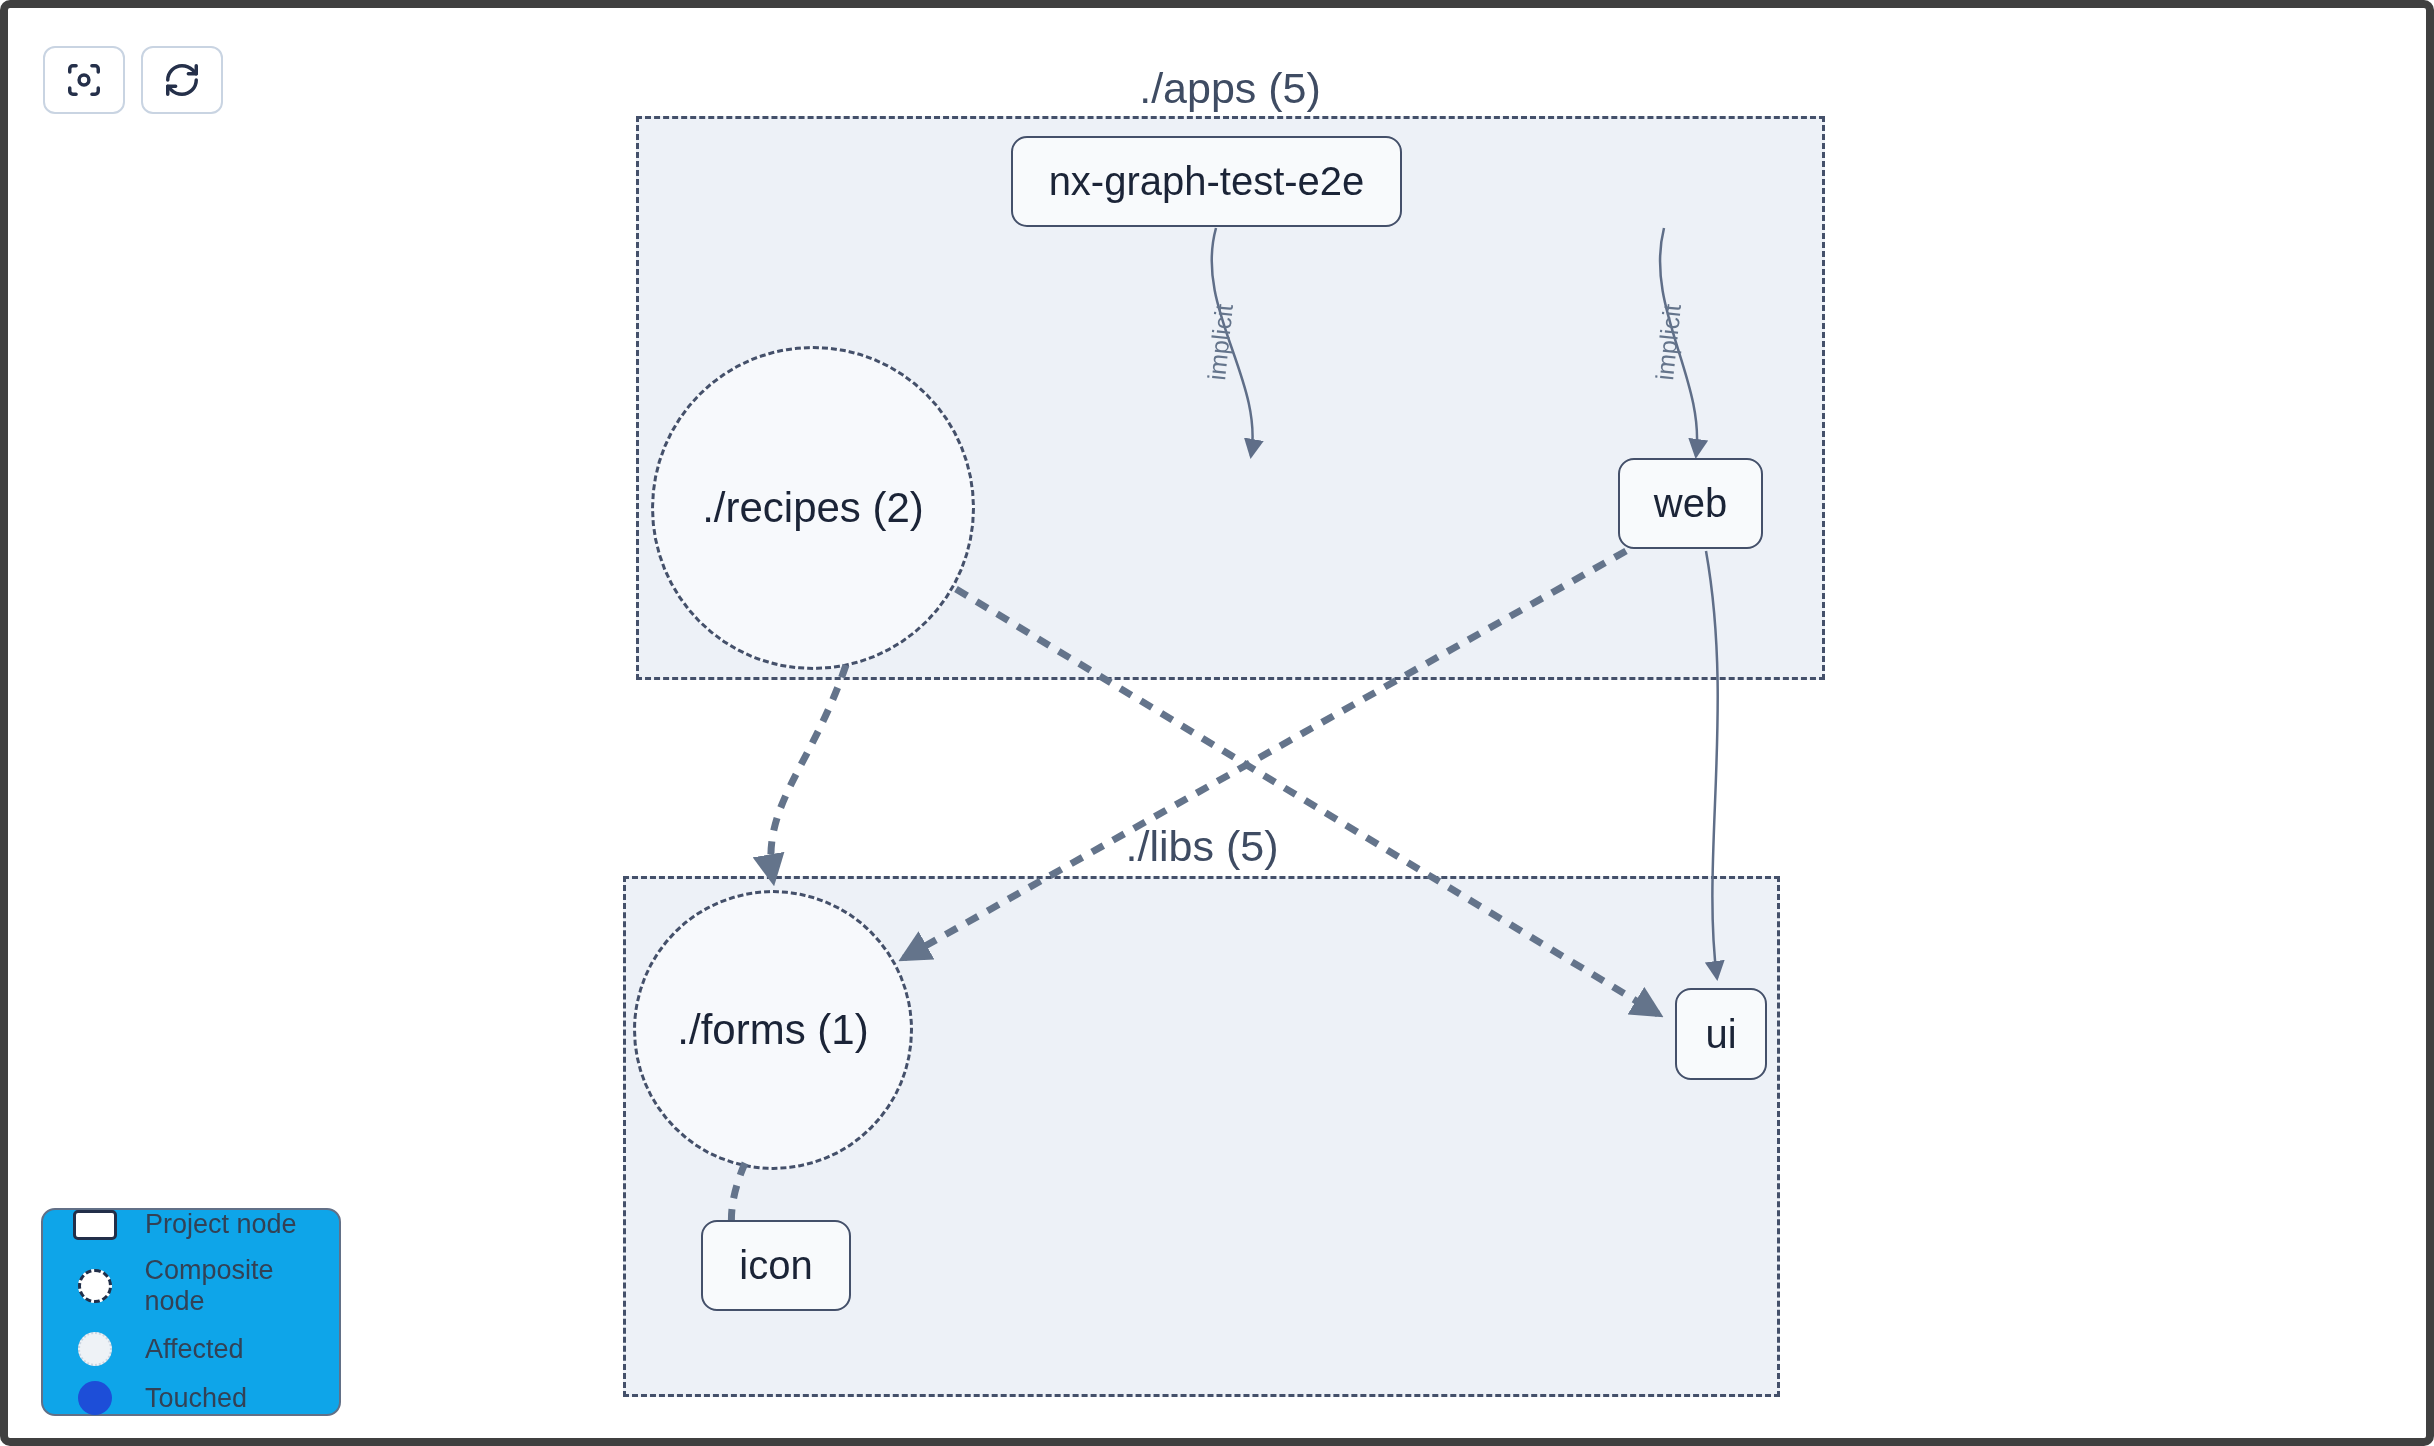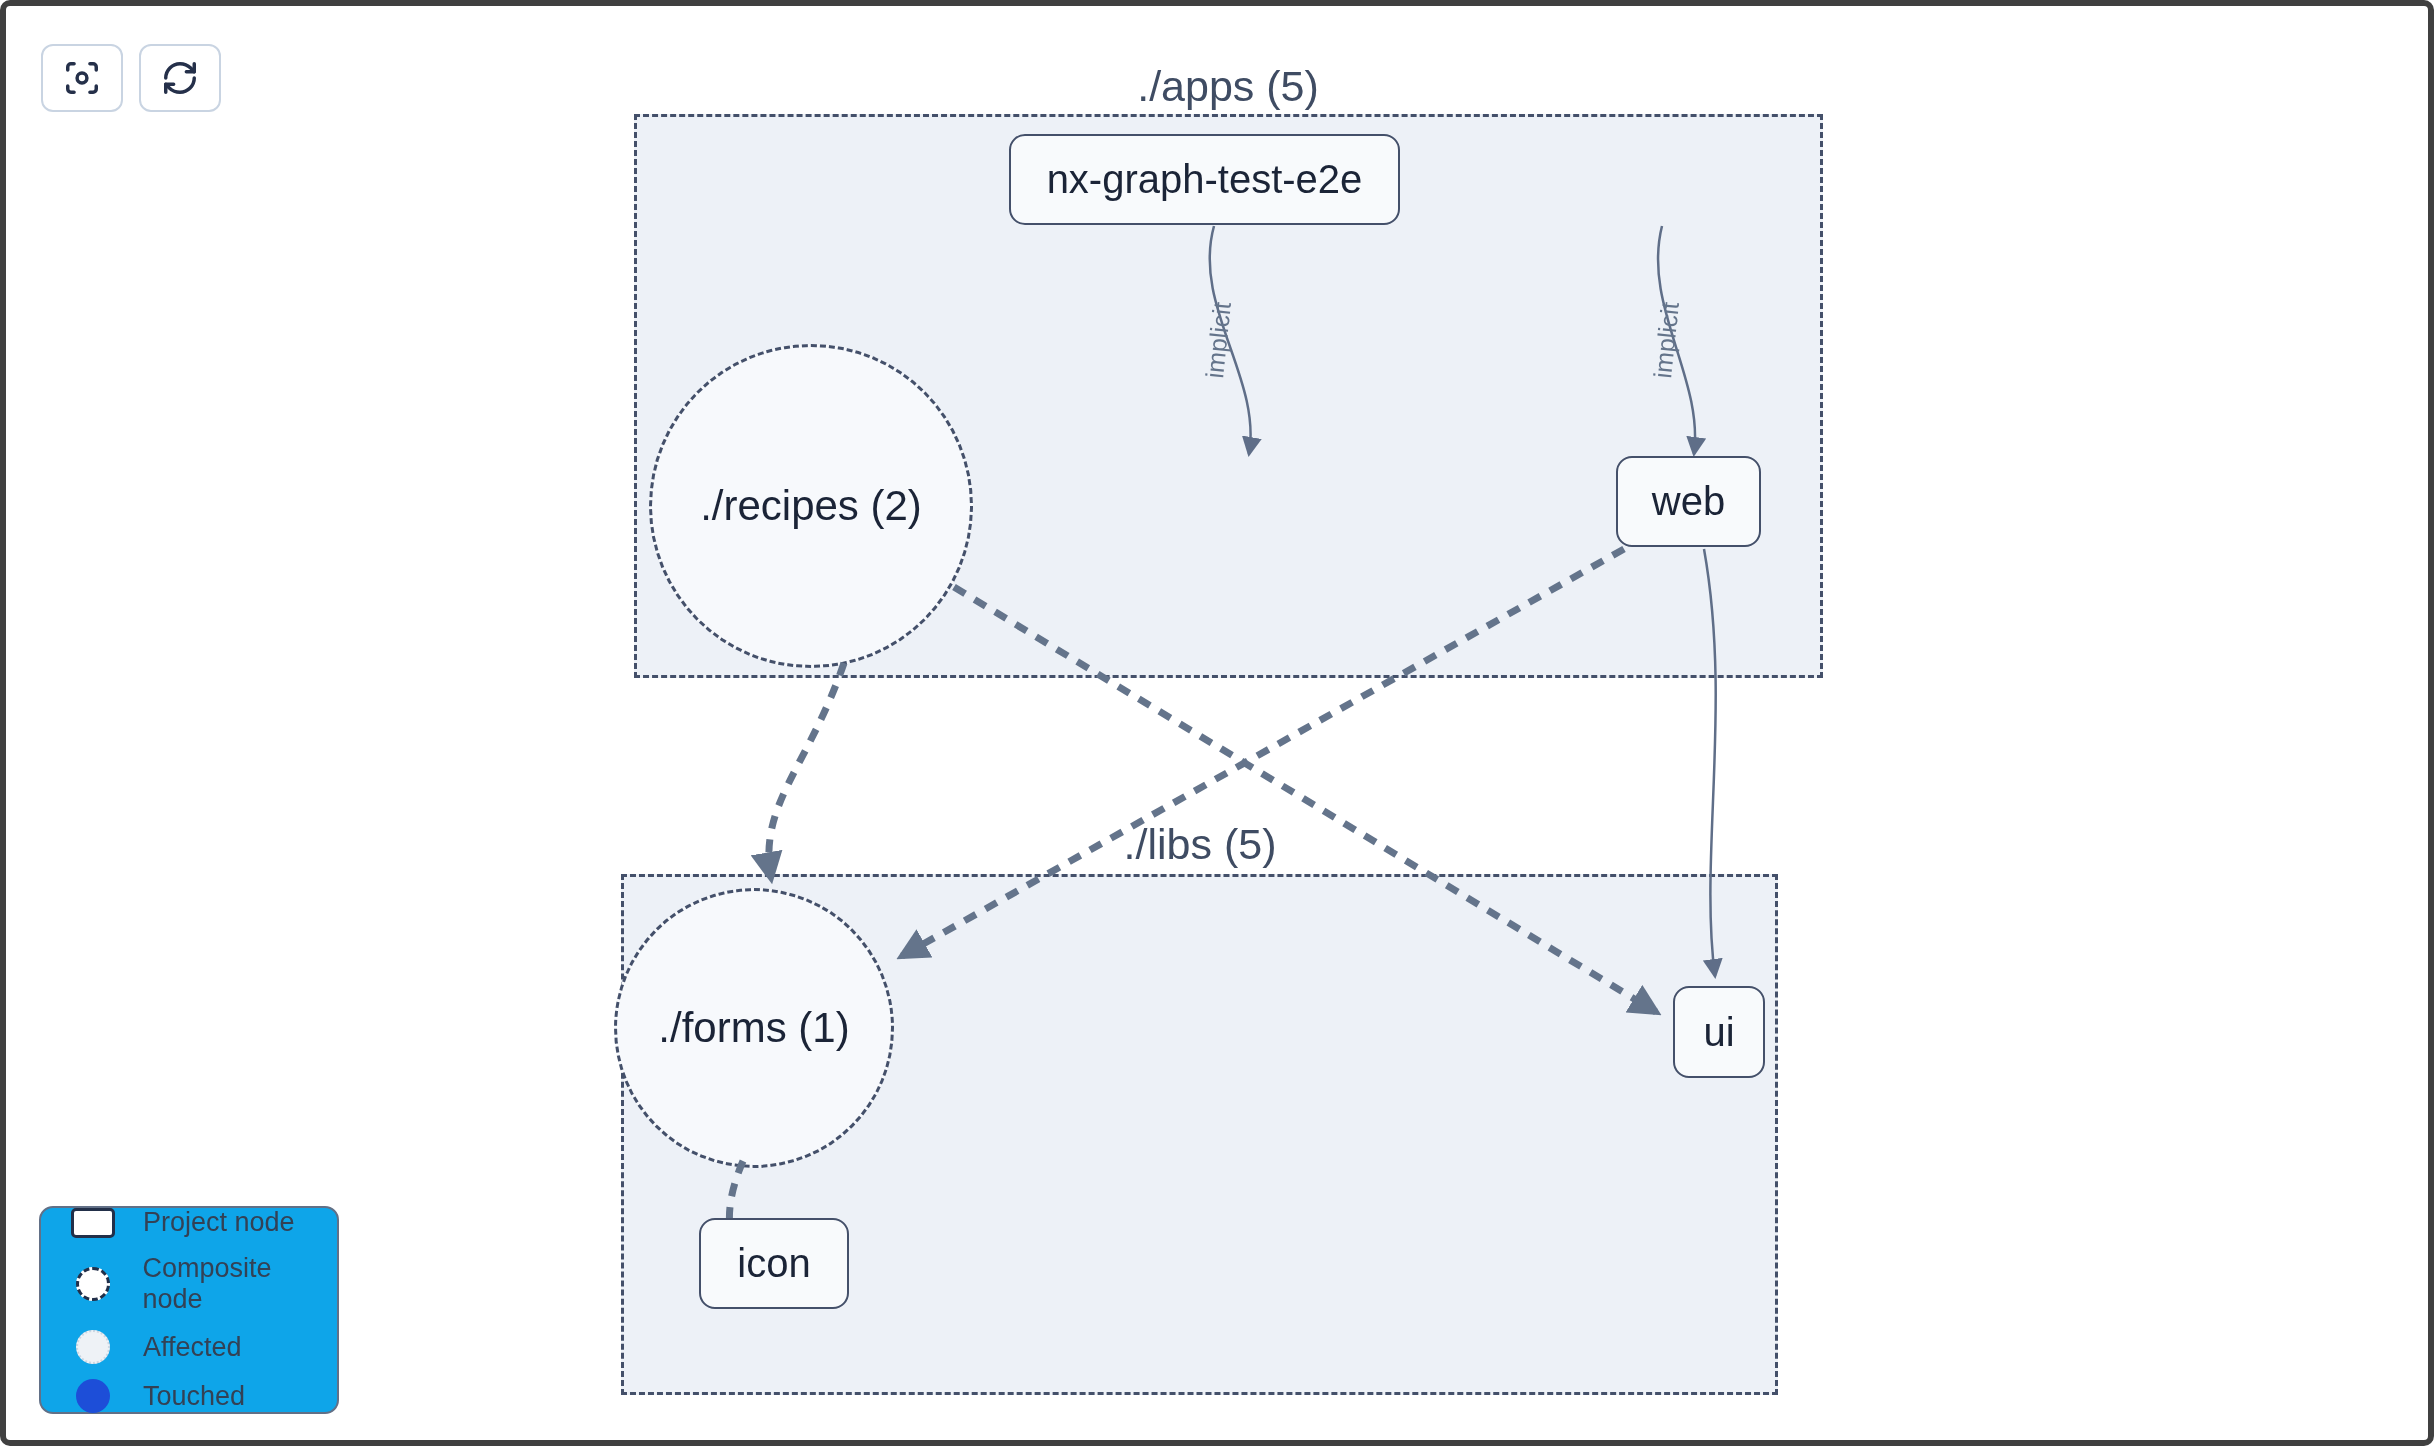--- a/index.html
+++ b/index.html
@@ -1,18 +1,18 @@
 <!DOCTYPE html>
 <html><head>
 <meta charset="utf-8">
 <style>
   html,body { margin:0; padding:0; background:#ffffff; }
   .page {
     position:relative; width:2434px; height:1446px; box-sizing:border-box;
-    background:#ffffff; border:6px solid #404040; border-radius:10px;
+    background:#ffffff; border:8px solid #404040; border-radius:10px;
     overflow:hidden; font-family:"Liberation Sans", sans-serif;
   }
 
   
   .btn {
     position:absolute; width:82px; height:68px; background:#ffffff;
     border:2px solid #c9d4e2; border-radius:12px; box-sizing:border-box;
     display:flex; align-items:center; justify-content:center; cursor:pointer; z-index:6;
   }
   .btn svg { stroke:#25304a; fill:none; stroke-width:2.2; stroke-linecap:round; stroke-linejoin:round; }
@@ -85,21 +85,21 @@
 
   <div class="cluster" style="left:628px; top:108px; width:1189px; height:564px;"></div>
   <div class="cluster-label" style="left:1222px; top:56px;">./apps (5)</div>
 
   <div class="cluster" style="left:615px; top:868px; width:1157px; height:521px;"></div>
   <div class="cluster-label" style="left:1194px; top:814px;">./libs (5)</div>
 
   <div class="composite" style="left:643px; top:338px; width:324px; height:324px;">
     <span>./recipes (2)</span>
   </div>
-  <div class="composite" style="left:608px; top:882px; width:280px; height:280px;">
+  <div class="composite" style="left:625px; top:882px; width:280px; height:280px;">
     <span>./forms (1)</span>
   </div>
 
   <svg class="edges" width="2434" height="1446" viewBox="0 0 2434 1446">
     <defs>
       <marker id="arrow-thin" viewBox="0 0 10 10" refX="8.5" refY="5" markerWidth="8" markerHeight="8" orient="auto">
         <path d="M0,0 L10,5 L0,10 z" fill="#5f6e88"></path>
       </marker>
       <marker id="arrow-thick" viewBox="0 0 10 10" refX="8" refY="5" markerWidth="4.6" markerHeight="4.6" orient="auto">
         <path d="M0,0 L10,5 L0,10 z" fill="#64748b"></path>

